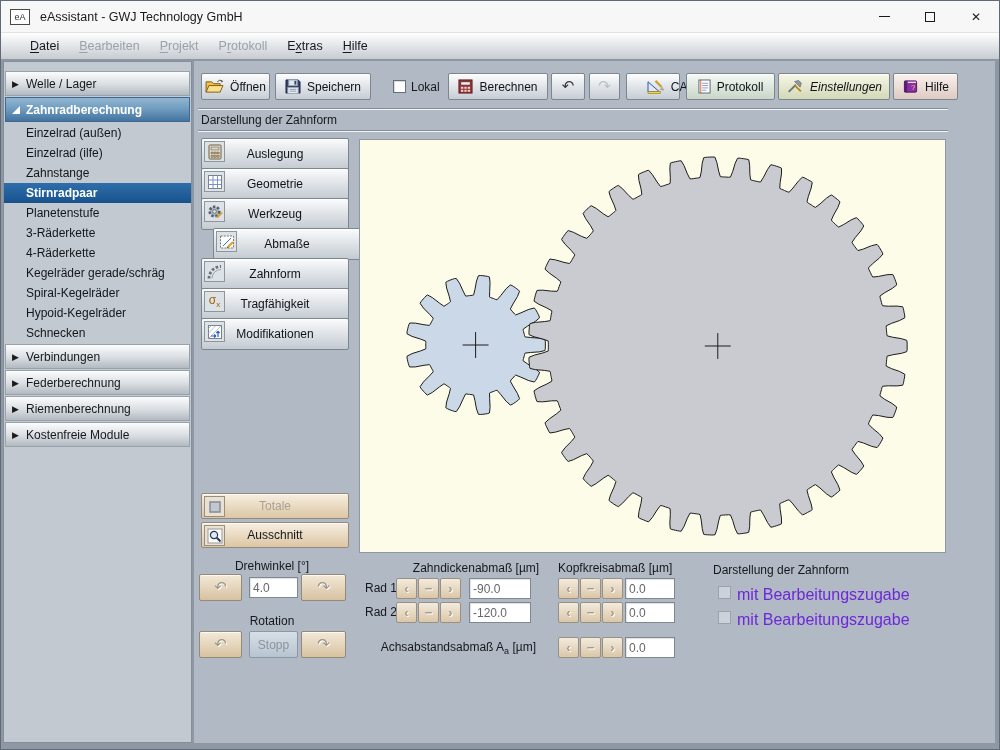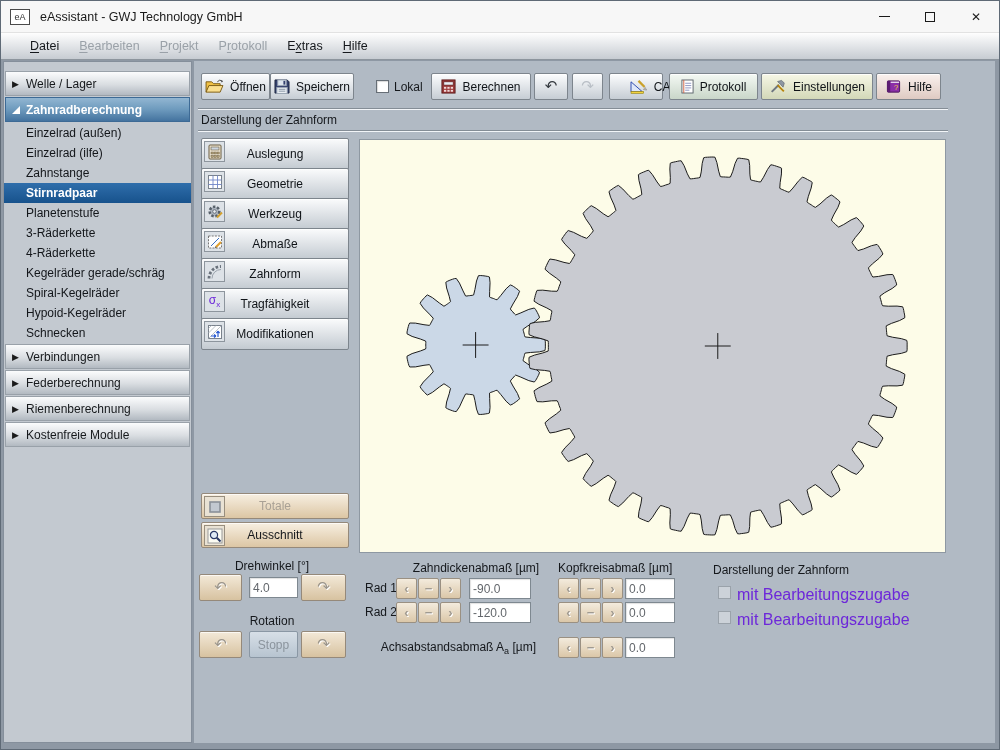--- a/index.html
+++ b/index.html
@@ -54,21 +54,21 @@
   .undo-g{font-family:"DejaVu Sans",sans-serif;font-size:15px;color:#33383e;line-height:1;}
   .redo-g{font-family:"DejaVu Sans",sans-serif;font-size:15px;color:#b9bfc6;line-height:1;}
   .sep{position:absolute;left:4px;width:750px;height:2px;border-top:1px solid #848d96;border-bottom:1px solid #f2f5f8;}
   .sec-label{position:absolute;left:7px;top:52px;font-size:12px;color:#15181c;}
   
   .vbtn{position:absolute;left:7px;width:148px;height:32px;display:flex;align-items:center;justify-content:center;
         border:1px solid #7d858d;border-radius:2px;font-size:12px;color:#101418;
         background:linear-gradient(#fafbfc,#c3cad1);box-shadow:inset 0 1px 0 rgba(255,255,255,.85);}
   .vicon{position:absolute;left:2px;top:2px;width:21px;height:21px;background:#dde2e7;
          border:1px solid #8d959d;display:flex;align-items:center;justify-content:center;}
-  .sigma{font-size:12px;color:#6d28d9;}
+  .sigma{font-size:12px;color:#a16207;}
   .sigma sub{font-size:8px;}
   
   .draw{position:absolute;left:165px;top:78px;width:587px;height:414px;border:1px solid #8e98a2;
         box-shadow:inset 0 0 0 1px #e9e9da;}
   .draw svg{display:block;width:100%;height:100%;}
   
   .tan-btn{display:flex;align-items:center;justify-content:center;border:1px solid #95897a;border-radius:2px;
            background:linear-gradient(#f7efe1,#dcc6a4);box-shadow:inset 0 1px 0 rgba(255,255,255,.7);
            font-size:12px;color:#15181c;}
   .tan-btn.disabled{color:#a9a195;}
@@ -193,21 +193,21 @@
         <span class="ico">
           <svg width="19" height="15" viewBox="0 0 20 16">
               <path d="M1 14 V3 h6 l2 2 h7 v3" fill="#f0c145" stroke="#7a5a12"></path>
               <path d="M1 14 L4 7 h15 l-3 7 Z" fill="#fadf8e" stroke="#7a5a12"></path>
               <path d="M13 3 q2.5 -3 5 -1" fill="none" stroke="#444"></path>
               <path d="M18 1 l1 2.2 -2.2 .3 Z" fill="#444"></path>
             </svg>
         </span>
         <span>Öffnen</span>
       </div>
-      <div class="t-btn" style="width:84px;">
+      <div class="t-btn" style="width:96px;margin-left:5px;">
         <span class="ico">
           <svg width="16" height="15" viewBox="0 0 17 16">
               <path d="M1 1 h13 l2 2 v12 h-15 Z" fill="#35426e" stroke="#1d2540"></path>
               <rect x="4" y="1" width="9" height="6" fill="#dfe7ef" stroke="#9aa6b4"></rect>
               <rect x="10" y="2" width="2" height="4" fill="#35426e"></rect>
               <rect x="3" y="9" width="11" height="6.5" fill="#e8edf2" stroke="#9aa6b4"></rect>
               <line x1="5" y1="11" x2="12" y2="11" stroke="#8a96a4"></line>
               <line x1="5" y1="13" x2="12" y2="13" stroke="#8a96a4"></line>
             </svg>
         </span>
@@ -257,21 +257,21 @@
               <rect x="1" y="1" width="12" height="14" fill="#fff" stroke="#5a626a"></rect>
               <line x1="3" y1="1" x2="3" y2="15" stroke="#d06040"></line>
               <line x1="4.5" y1="4.5" x2="11" y2="4.5" stroke="#8a93c0"></line>
               <line x1="4.5" y1="7" x2="11" y2="7" stroke="#8a93c0"></line>
               <line x1="4.5" y1="9.5" x2="11" y2="9.5" stroke="#8a93c0"></line>
               <line x1="4.5" y1="12" x2="9" y2="12" stroke="#8a93c0"></line>
             </svg>
         </span>
         <span>Protokoll</span>
       </div>
-      <div class="t-btn tint-olive" style="width:112px;margin-left:3px;">
+      <div class="t-btn tint-olive" style="width:112px;margin-left:3px;font-style:italic;">
         <span class="ico">
           <svg width="18" height="15" viewBox="0 0 20 16">
               <line x1="3" y1="14" x2="11" y2="6" stroke="#6e7680" stroke-width="2.2"></line>
               <path d="M9.5 2.5 l4.5 -1.3 3 3 -1.3 4.5 -2.2 -2.2 a3.4 3.4 0 0 0 -1.8 -1.8 Z" fill="#8d97a2" stroke="#5a626c" stroke-width=".7"></path>
               <line x1="16.5" y1="13.5" x2="9.5" y2="6.5" stroke="#b8850a" stroke-width="2"></line>
             </svg>
         </span>
         <span>Einstellungen</span>
       </div>
       <div class="t-btn tint-rose" style="width:65px;margin-left:3px;">
@@ -320,21 +320,21 @@
     <div class="vbtn" style="top:137px;">
       <span class="vicon">
         <svg width="16" height="16" viewBox="0 0 16 16">
             <circle cx="7.5" cy="7.5" r="4.8" fill="#aeb6c0" stroke="#57606a" stroke-width="2.6" stroke-dasharray="2.4 1.7"></circle>
             <circle cx="7.5" cy="7.5" r="1.8" fill="#e8ecf0" stroke="#57606a" stroke-width=".8"></circle>
             <line x1="10" y1="13.5" x2="15" y2="8.5" stroke="#d4a12c" stroke-width="2"></line>
           </svg>
       </span>
       <span>Werkzeug</span>
     </div>
-    <div class="vbtn" style="top:167px;">
+    <div class="vbtn" style="top:167px;margin-left:12px;">
       <span class="vicon">
         <svg width="16" height="16" viewBox="0 0 16 16">
             <rect x="1.5" y="2" width="13" height="12" fill="#fdfdfd" stroke="#777" stroke-dasharray="2 1.2"></rect>
             <line x1="4" y1="12" x2="12" y2="4" stroke="#3a70c0"></line>
             <line x1="9" y1="13" x2="14" y2="8" stroke="#e0a030" stroke-width="2.2"></line>
             <polygon points="8,14 9.6,13.4 8.6,12.3" fill="#333"></polygon>
           </svg>
       </span>
       <span>Abmaße</span>
     </div>

